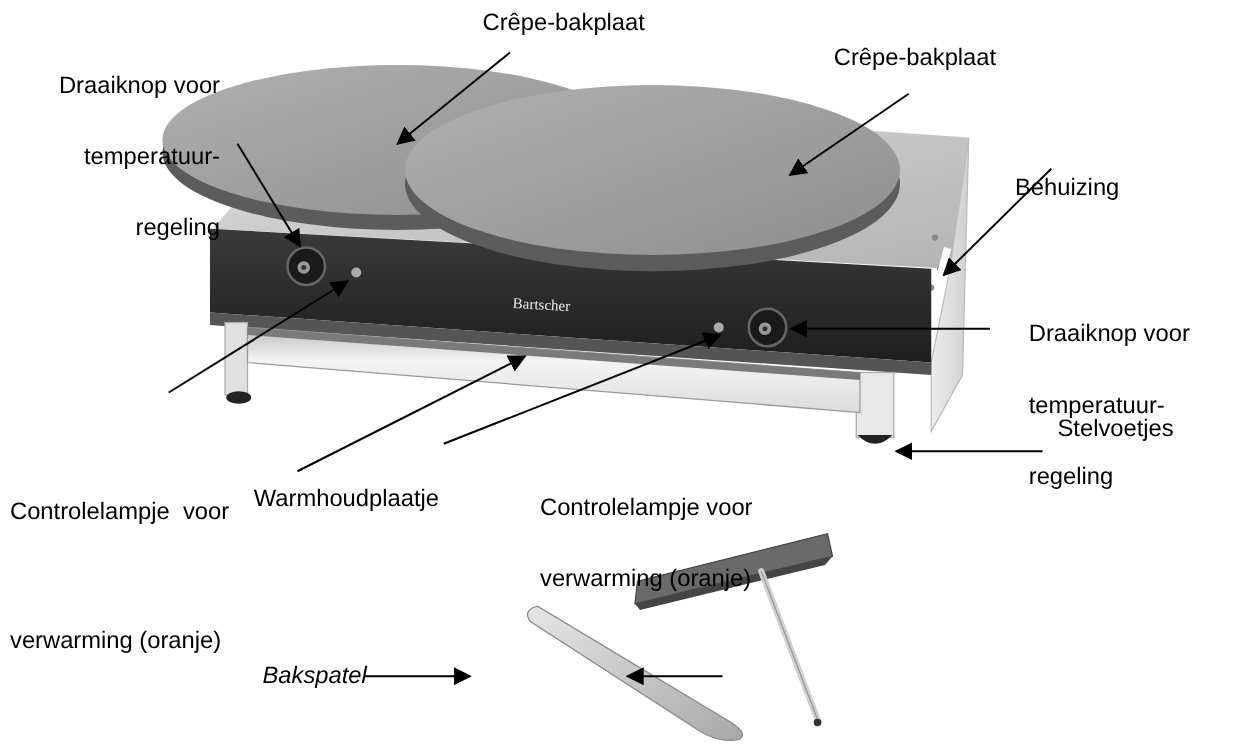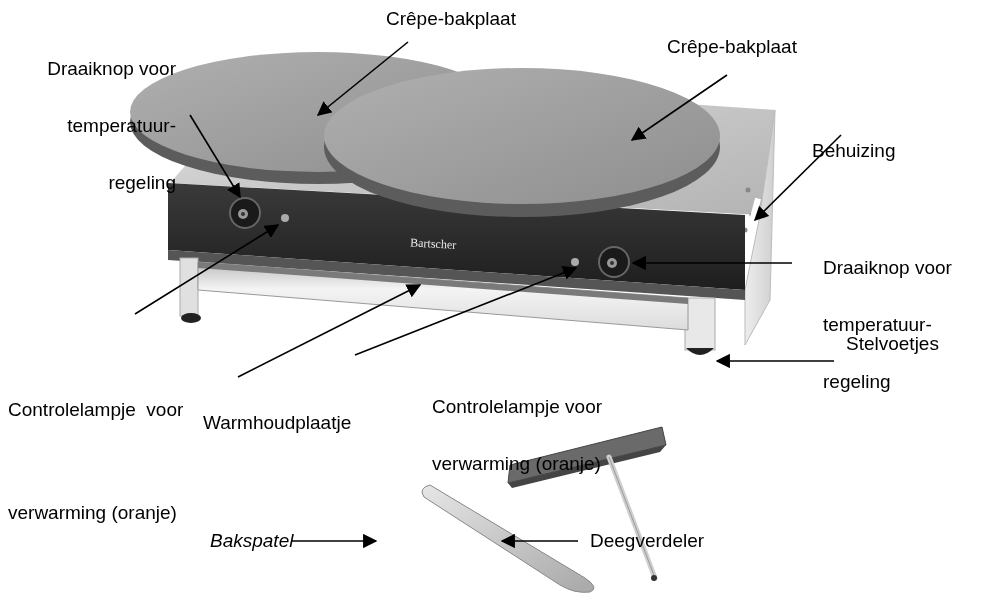--- a/index.html
+++ b/index.html
@@ -153,24 +153,23 @@
     <span class="line">Draaiknop voor</span>
     <span class="line">temperatuur-</span>
     <span class="line">regeling</span>
   </div>
 
   <div class="label" style="left:8px; top:318px; white-space:pre;">
     <span class="line">Controlelampje  voor</span>
     <span class="line">verwarming (oranje)</span>
   </div>
 
-  <div class="label" style="left:203px; top:411px;">Warmhoudplaatje</div>
+  <div class="label" style="left:203px; top:388px;">Warmhoudplaatje</div>
 
   <div class="label" style="left:432px; top:361px;">
     <span class="line">Controlelampje voor</span>
     <span class="line">verwarming (oranje)</span>
   </div>
 
   <div class="label" style="left:846px; top:332px;">Stelvoetjes</div>
   <div class="label" style="left:210px; top:529px;font-style:italic;">Bakspatel</div>
-  <div class="label" style="left:590px; top:529px;">Deegverdeler</div>
 
 </div>
 
 </body></html>

